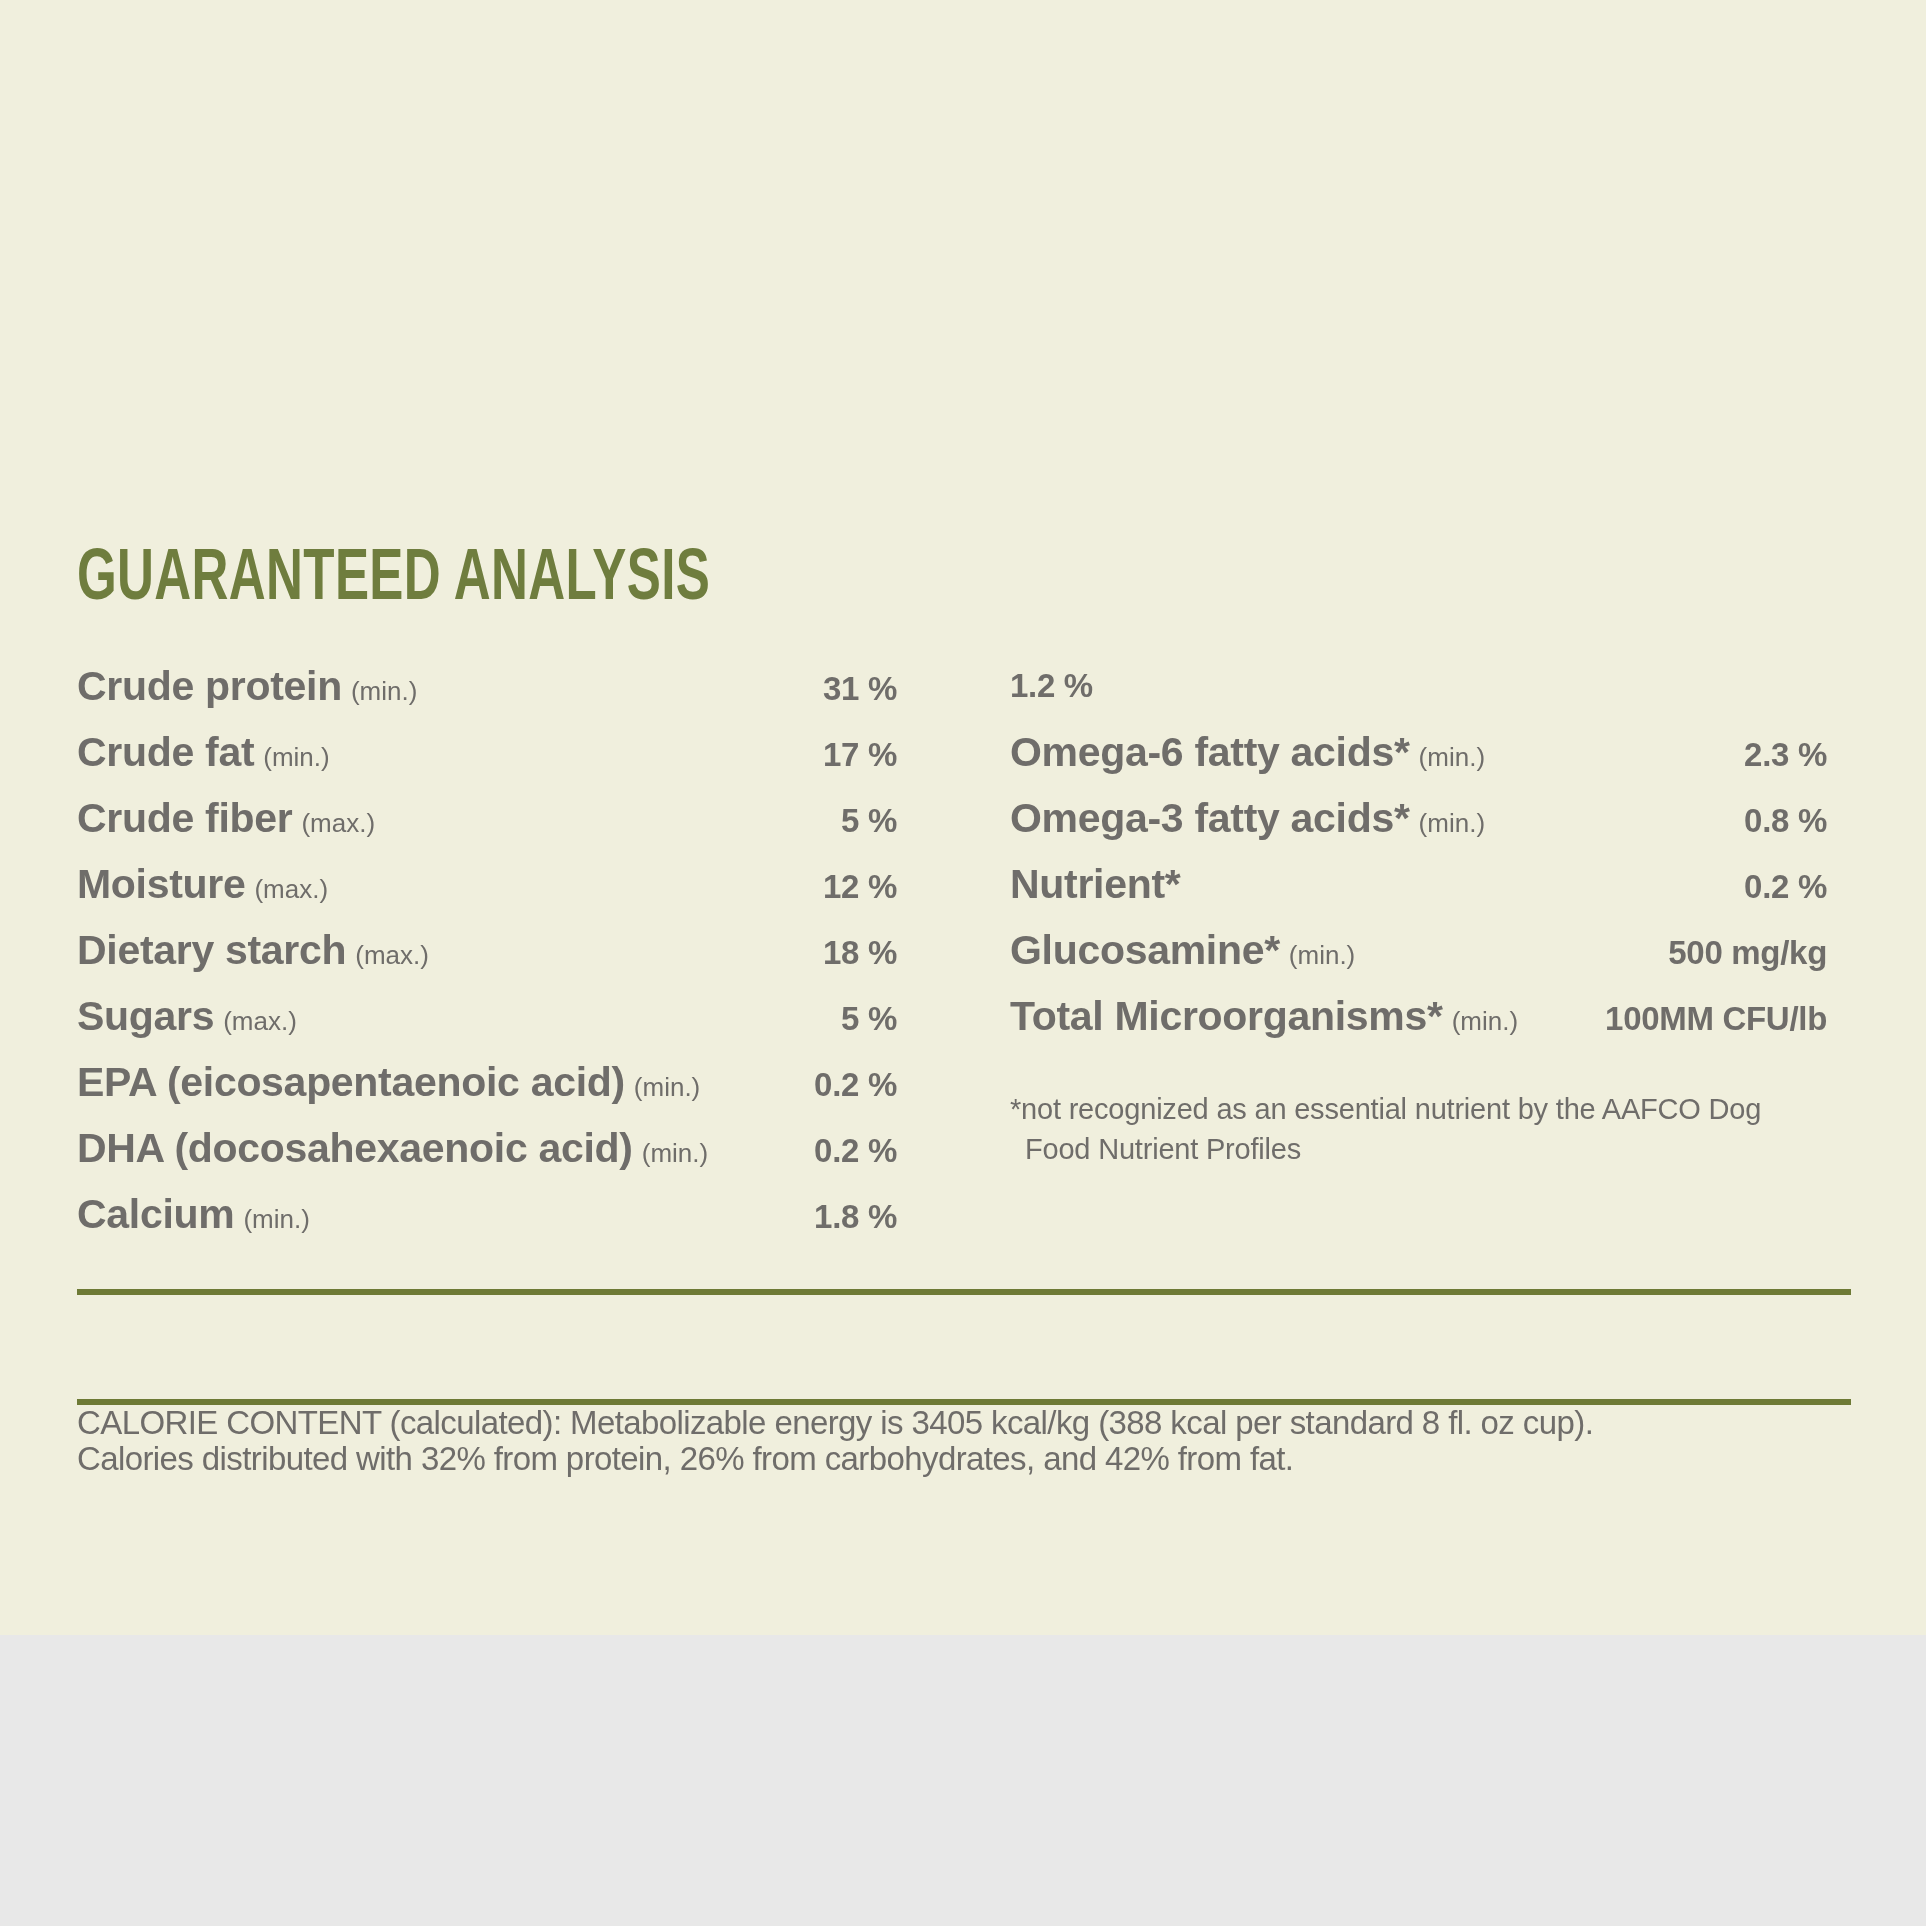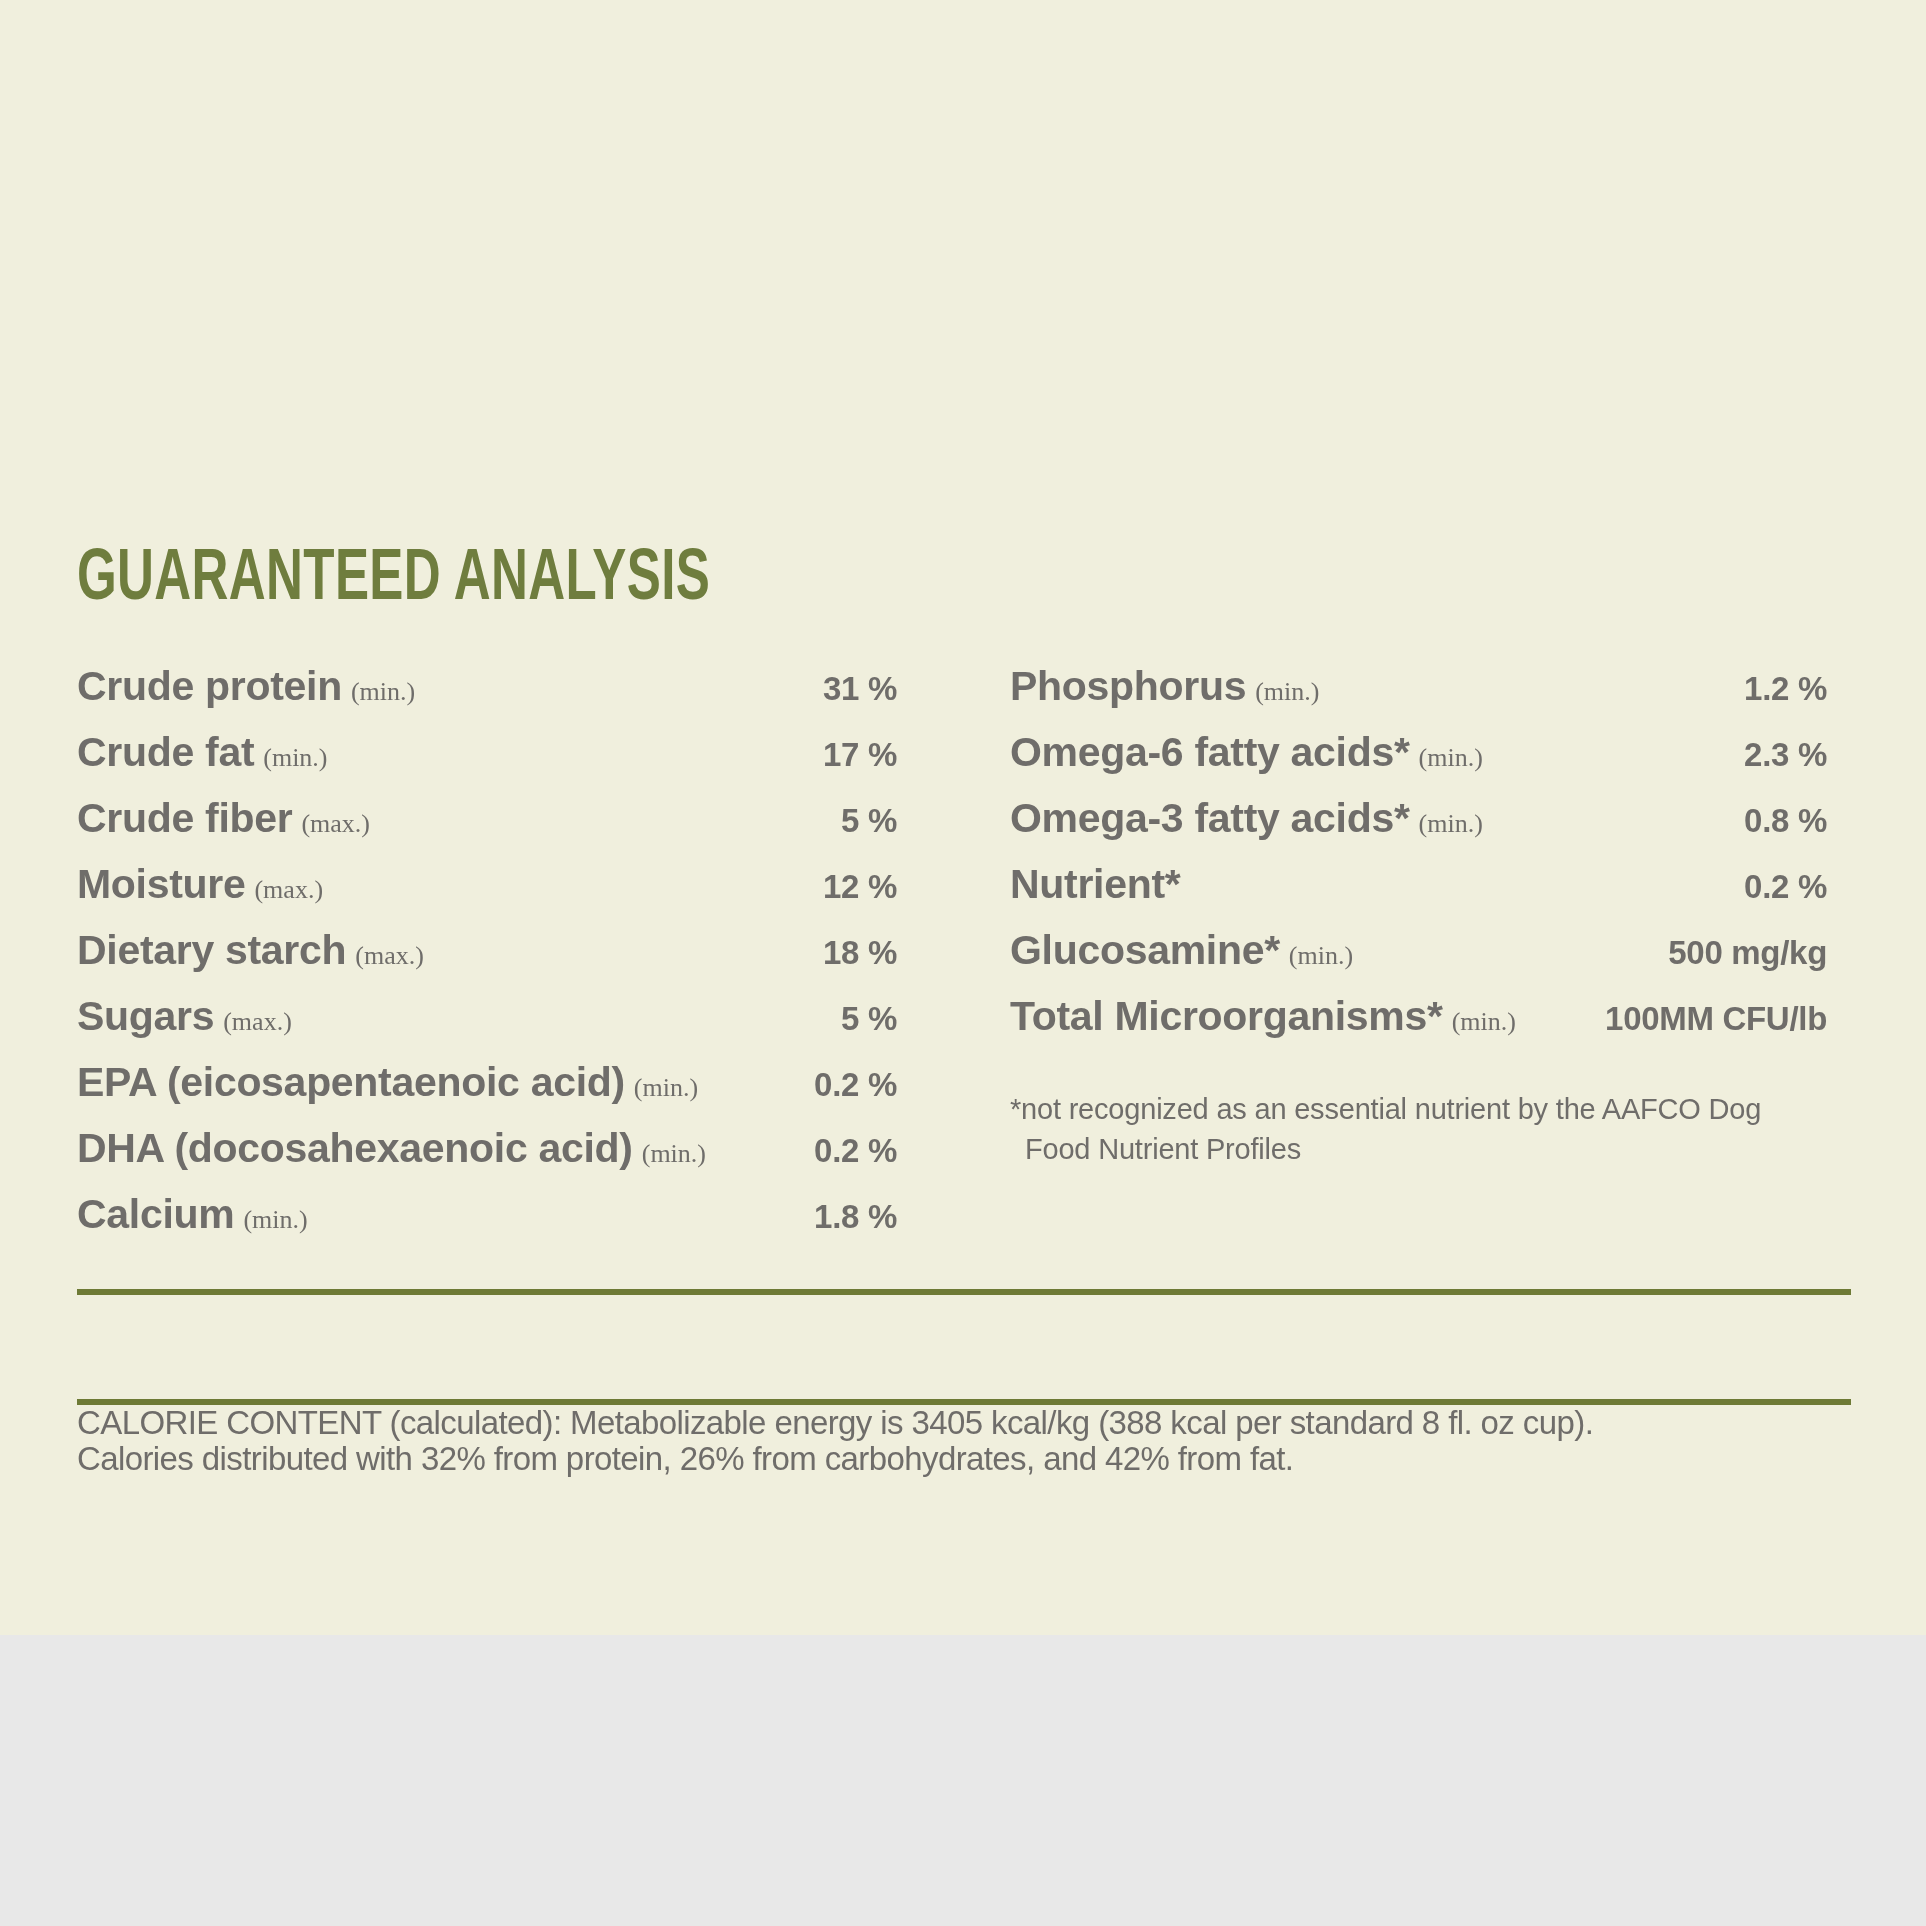--- a/index.html
+++ b/index.html
@@ -22,21 +22,21 @@
   .columns {
     position:absolute; left:77px; top:653px; width:1749px;
     display:grid; grid-template-columns:820px 817px; column-gap:113px;
   }
   .col { display:flex; flex-direction:column; }
   .row {
     display:flex; justify-content:space-between; align-items:baseline;
     height:66px; line-height:66px; white-space:nowrap;
   }
   .name { font-size:41px; font-weight:700; letter-spacing:-0.3px; }
-  .qual { font-size:26px; font-weight:400; margin-left:9px;font-family:Liberation Serif, serif; }
+  .qual { font-size:26px; font-weight:400; margin-left:9px; }
   .val  { font-size:33px; font-weight:700; letter-spacing:-0.3px; }
   .micro-note {
     font-size:29px; font-weight:400; line-height:38px;
     margin-top:4px; max-width:782px; letter-spacing:-0.2px;
   }
   .footnote {
     font-size:29px; font-weight:400; line-height:40px;
     margin-top:40px; max-width:817px;
     text-indent:-15px; padding-left:15px; letter-spacing:-0.2px;
   }
@@ -98,21 +98,20 @@
         <span class="val">0.2 %</span>
       </div>
       <div class="row">
         <span><span class="name">Calcium</span><span class="qual">(min.)</span></span>
         <span class="val">1.8 %</span>
       </div>
     </div>
 
     <div class="col">
       <div class="row">
-        <span><span class="name">Phosphorus</span><span class="qual">(min.)</span></span>
         <span class="val">1.2 %</span>
       </div>
       <div class="row">
         <span><span class="name">Omega-6 fatty acids*</span><span class="qual">(min.)</span></span>
         <span class="val">2.3 %</span>
       </div>
       <div class="row">
         <span><span class="name">Omega-3 fatty acids*</span><span class="qual">(min.)</span></span>
         <span class="val">0.8 %</span>
       </div>

